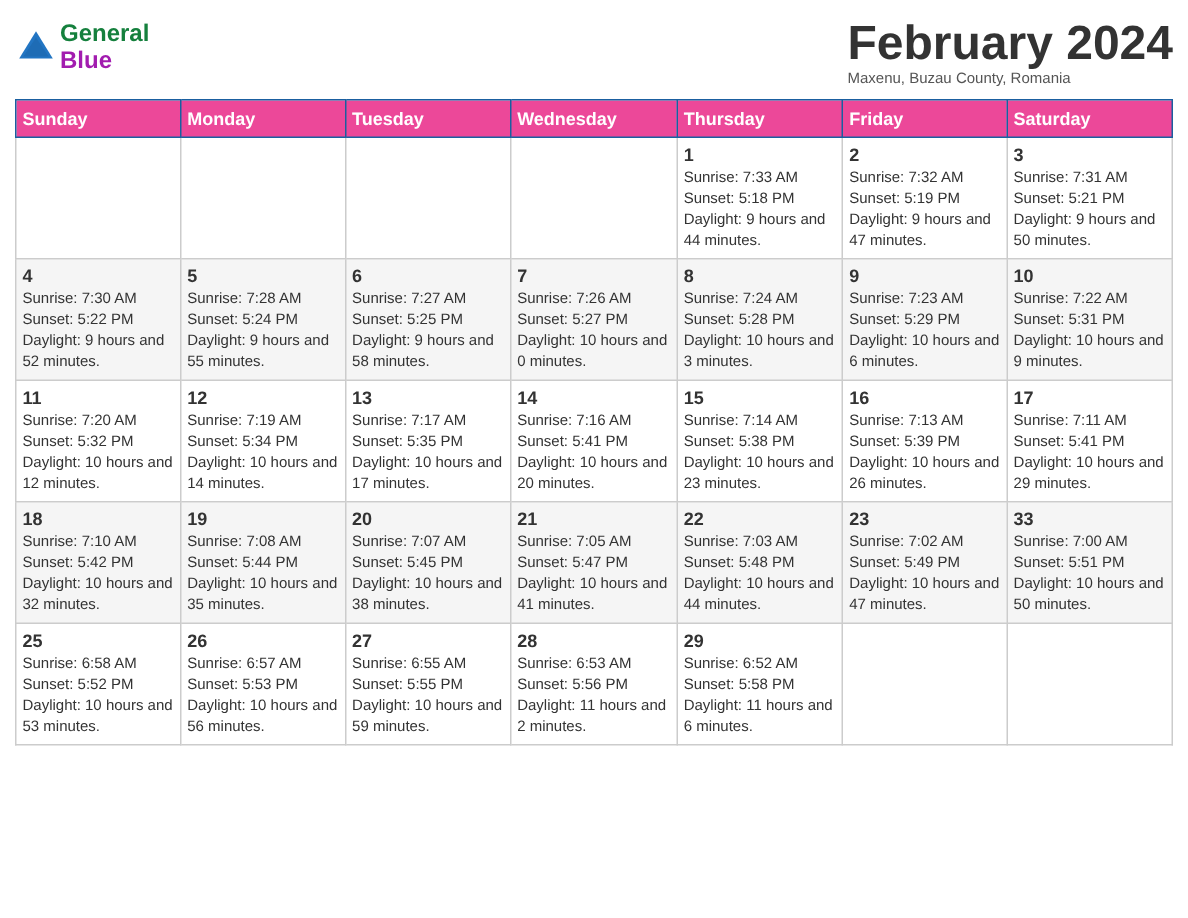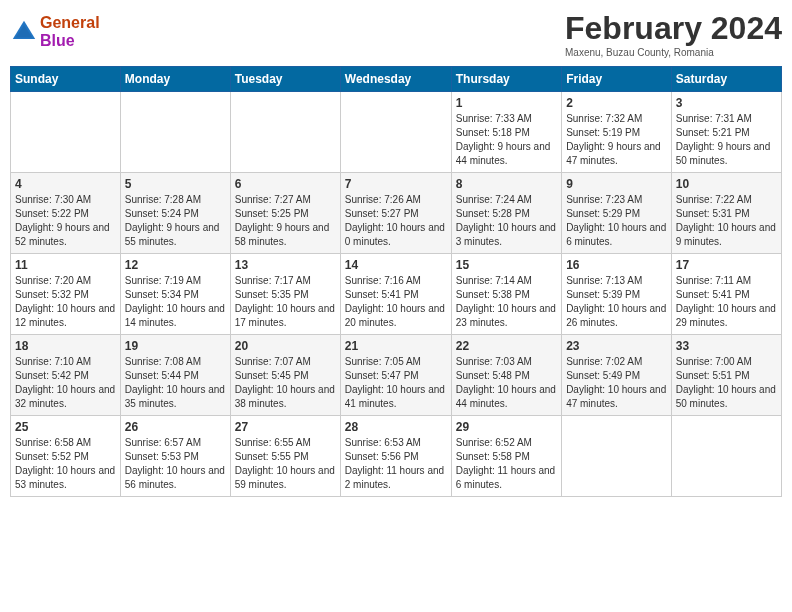--- a/index.html
+++ b/index.html
@@ -22,21 +22,21 @@
       margin-top: 4px;
     }
     .logo-text {
       display: flex;
       flex-direction: column;
       line-height: 1.1;
     }
     .logo-general {
       font-size: 16px;
       font-weight: bold;
-      color: #c2410c;
+      color: #15803d;
     }
     .logo-blue {
       font-size: 16px;
       font-weight: bold;
       color: #a21caf;
     }
     .logo-icon {
       width: 28px;
       height: 28px;
       margin-right: 2px;
@@ -52,21 +52,21 @@
     .location-subtitle {
       font-size: 10px;
       color: #555;
     }
     .calendar {
       width: 100%;
       border-collapse: collapse;
       border: 1px solid #ccc;
     }
     .calendar th {
-      background-color: #0369a1;
+      background-color: #ec4899;
       color: #fff;
       font-size: 12px;
       font-weight: bold;
       padding: 5px 4px;
       text-align: left;
       border: 1px solid #1a5fa0;
     }
     .calendar td {
       vertical-align: top;
       font-size: 10px;

